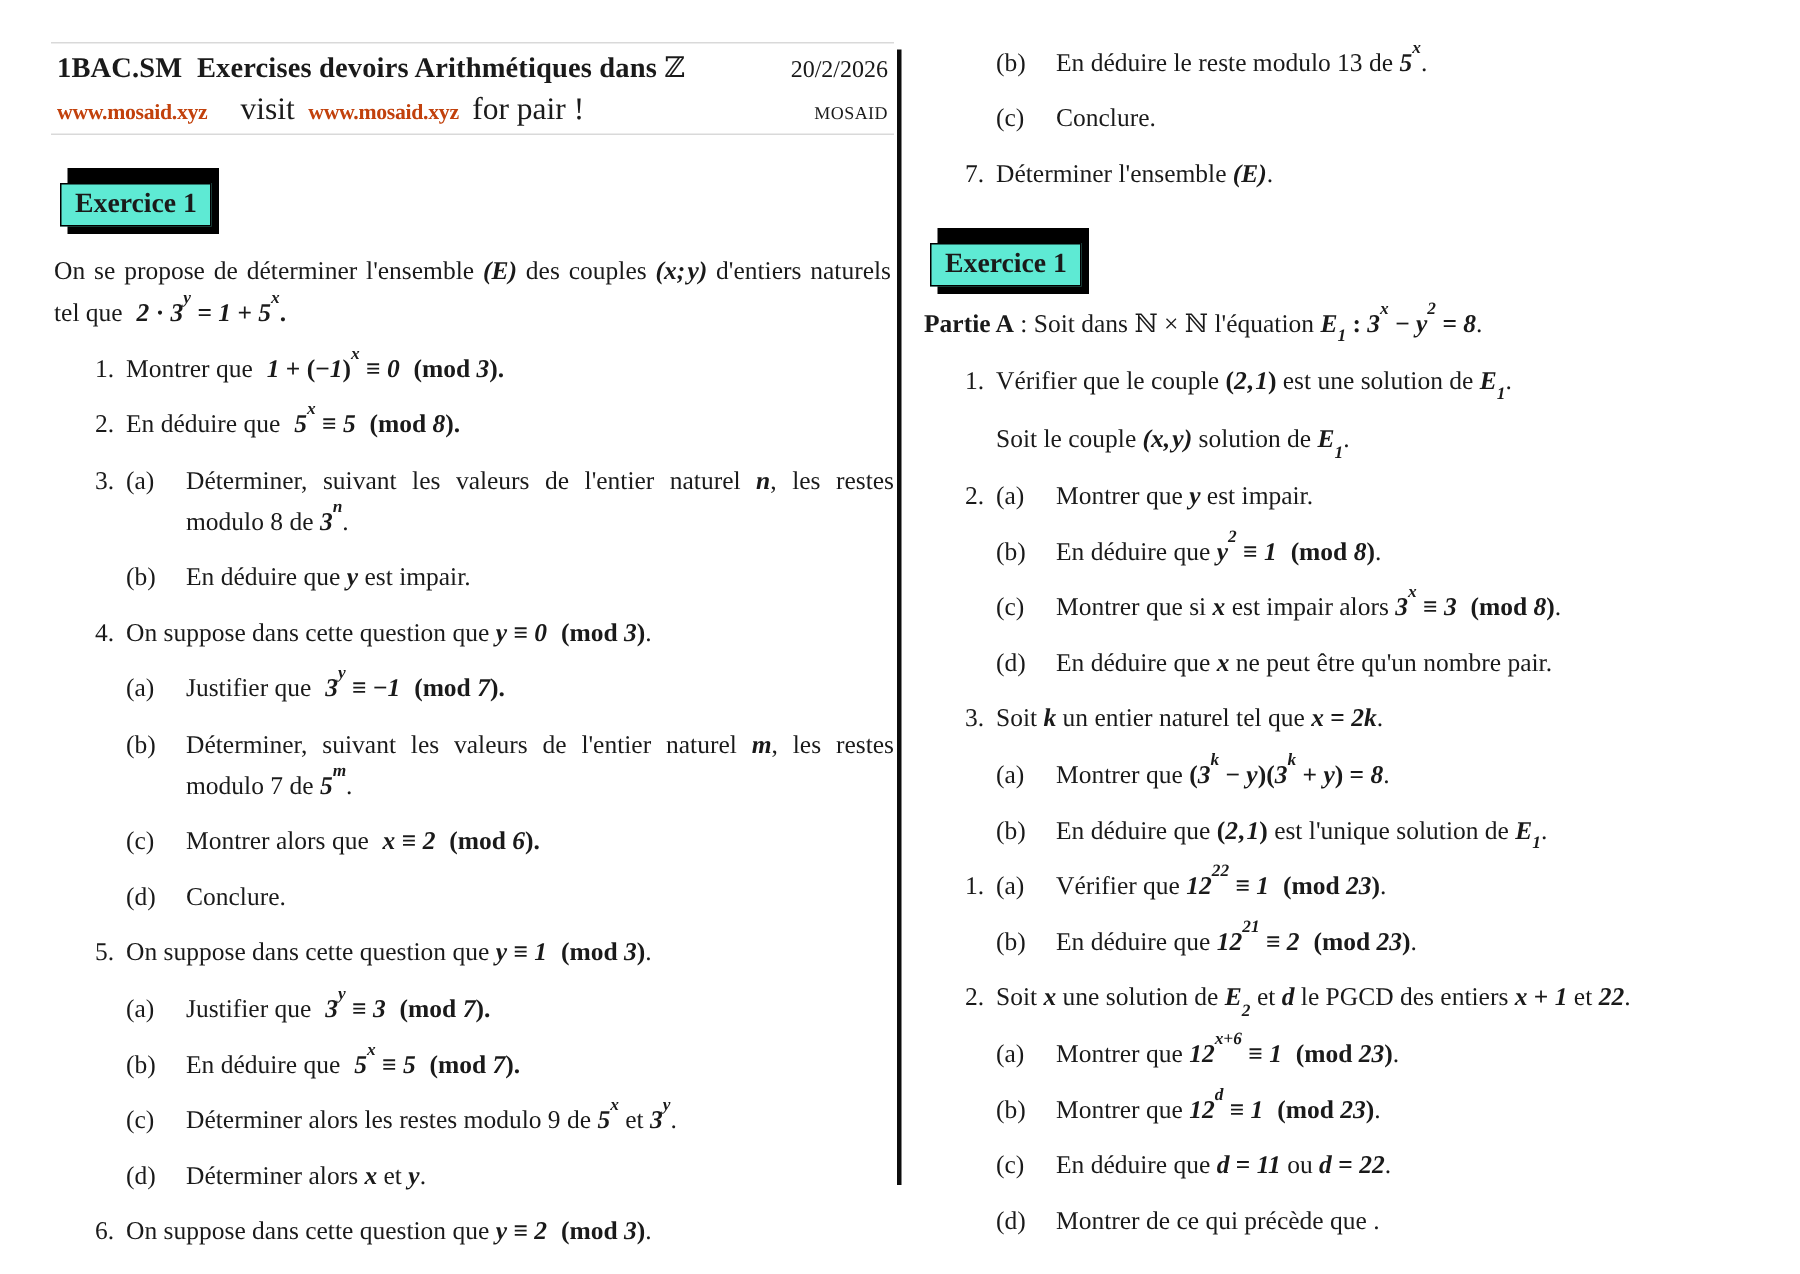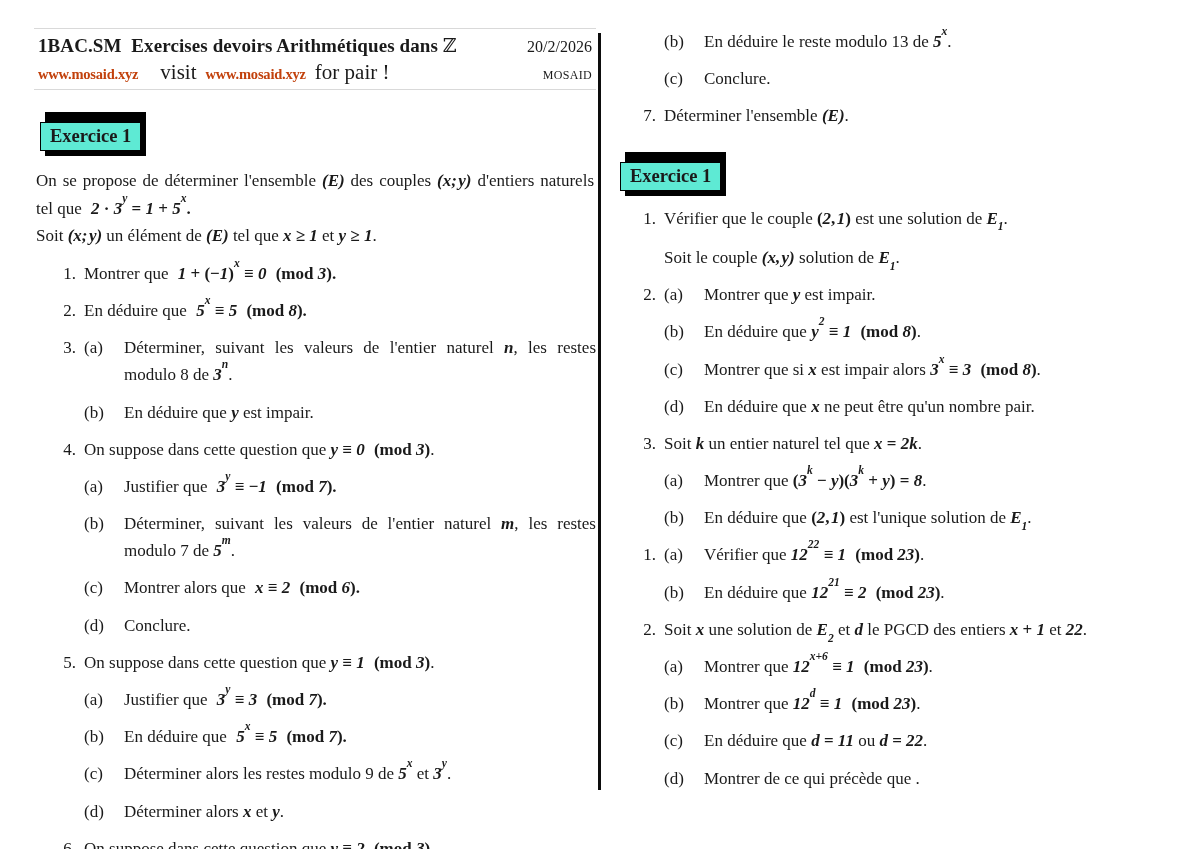--- a/index.html
+++ b/index.html
@@ -234,23 +234,20 @@
     <div class="ex-badge-wrap">
       <span class="ex-shadow"></span>
       <span class="ex-badge">Exercice 1</span>
     </div>
 
     <div class="para first">
       On se propose de déterminer l'ensemble <span class="mi">(E)</span> des couples <span class="mi">(x; y)</span> d'entiers
       naturels tel que <span class="sp"></span><span class="m"><span class="mi">2</span> · <span class="mi">3<sup>y</sup></span> = <span class="mi">1</span> + <span class="mi">5<sup>x</sup></span>.</span>
     </div>
 
-    <div class="para tight">
-      Soit <span class="mi">(x; y)</span> un élément de <span class="mi">(E)</span> tel que <span class="mi">x ≥ 1</span> et <span class="mi">y ≥ 1</span>.
-    </div>
 
     <ol class="lvl1">
 
       <li>
         <span class="mk">1.</span>
         Montrer que <span class="sp"></span><span class="m"><span class="mi">1</span> + (−<span class="mi">1</span>)<sup><span class="mi">x</span></sup> ≡ <span class="mi">0</span> <span class="sp"></span>(mod <span class="mi">3</span>).</span>
       </li>
 
       <li>
         <span class="mk">2.</span>
@@ -346,20 +343,23 @@
         Déterminer l'ensemble <span class="mi">(E)</span>.
       </li>
     </ol>
 
     <div class="ex-badge-wrap">
       <span class="ex-shadow"></span>
       <span class="ex-badge">Exercice 1</span>
     </div>
 
 
+    <div class="lead">
+      <span>Partie A</span><span class="reg"> : Soit dans <span class="bb">ℕ</span> × <span class="bb">ℕ</span> l'équation </span><span class="m"><span class="mi">E<sub>1</sub></span> : <span class="mi">3<sup>x</sup></span> − <span class="mi">y<sup>2</sup></span> = <span class="mi">8</span></span><span class="reg">.</span>
+    </div>
 
     <ol class="lvl1">
       <li>
         <span class="mk">1.</span>
         Vérifier que le couple <span class="m">(<span class="mi">2</span>, <span class="mi">1</span>)</span> est une solution de <span class="mi">E<sub>1</sub></span>.
         <span class="cont-line">Soit le couple <span class="mi">(x, y)</span> solution de <span class="mi">E<sub>1</sub></span>.</span>
       </li>
 
       <li class="has-sub">
         <span class="mk">2.</span>

